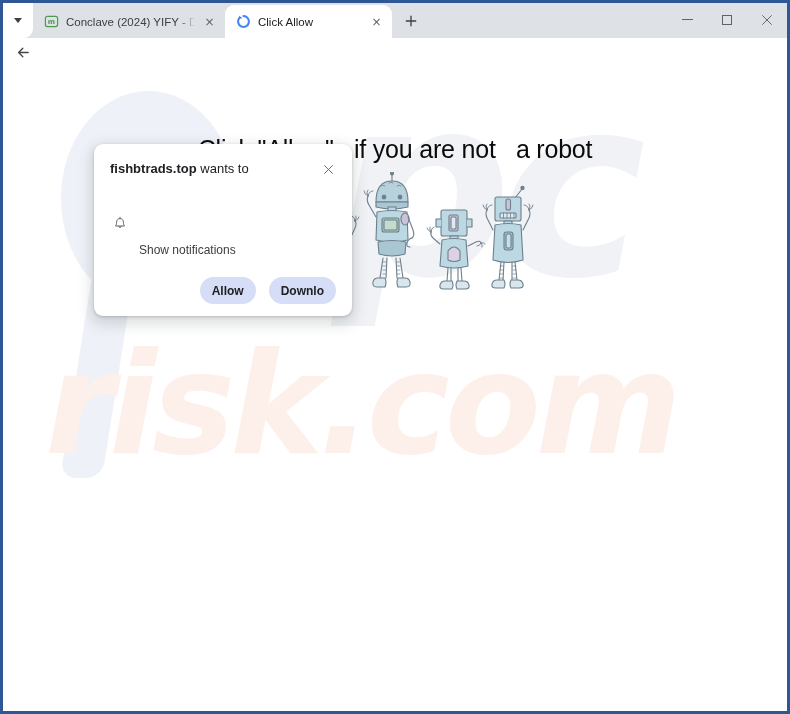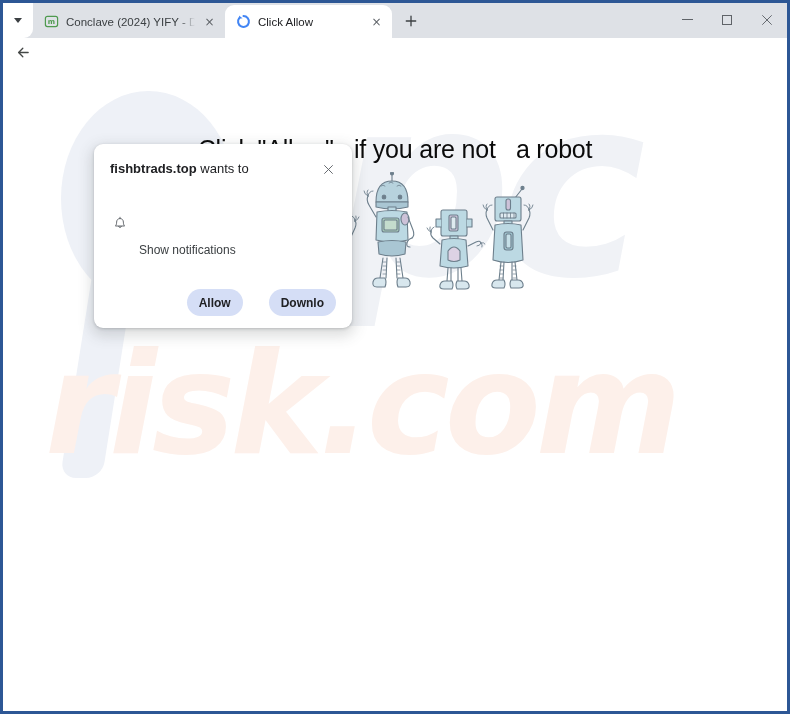--- a/index.html
+++ b/index.html
@@ -258,22 +258,22 @@
     padding-left: 2px;
   }
   #bubble-permission-label {
     font-size: 12px;
     color: #3c4043;
     margin-top: 48px;
   }
   #bubble-actions {
     display: flex;
     justify-content: flex-end;
-    gap: 26px;
-    margin-top: 32px;
+    gap: 13px;
+    margin-top: 20px;
   }
   .bubble-btn {
     min-width: 53px;
     height: 27px;
     border-radius: 14px;
     background: #d5def6;
     color: #202124;
     font-size: 12px;
     font-weight: 600;
     display: flex;

